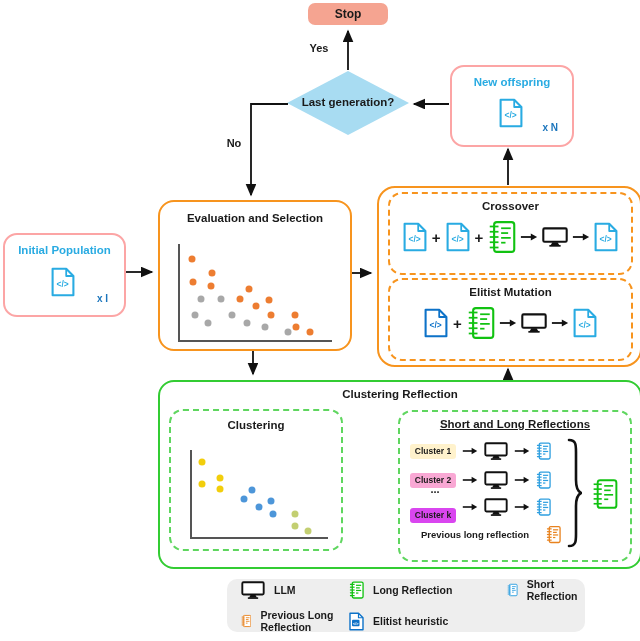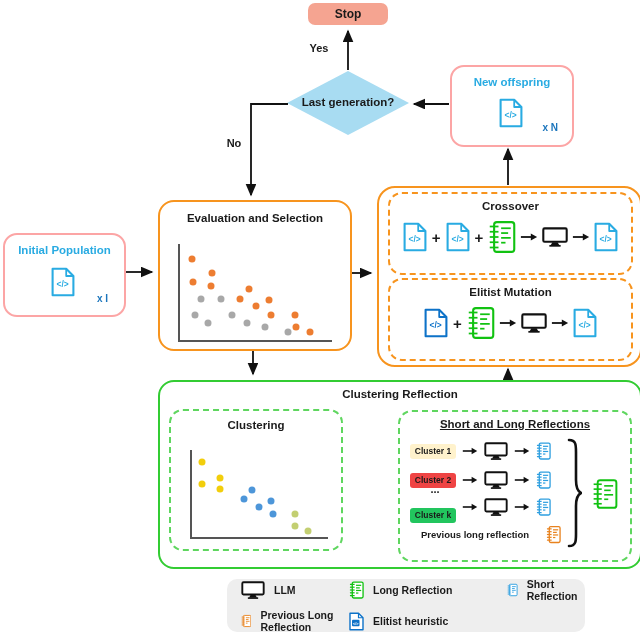--- a/index.html
+++ b/index.html
@@ -276,21 +276,21 @@
               <line x1="2" y1="31" x2="12" y2="31"></line>
               <line x1="15" y1="9" x2="26" y2="9"></line>
               <line x1="15" y1="14.5" x2="23" y2="14.5"></line>
               <line x1="15" y1="20" x2="26" y2="20"></line>
               <line x1="15" y1="25.5" x2="20" y2="25.5"></line>
             </g>
           </svg>
       </div>
 
       <div class="cl-row" style="top:56px;">
-        <div class="pill" style="background: #ef4444;">Cluster 2</div>
+        <div class="pill" style="background: #f9a8d4;">Cluster 2</div>
         <svg width="16" height="10" viewBox="0 0 20 10">
             <line x1="1" y1="5" x2="13" y2="5" stroke="#111" stroke-width="2"></line>
             <polygon points="12,1 19,5 12,9" fill="#111"></polygon>
           </svg>
         <svg width="24" height="19" viewBox="0 0 30 24">
             <rect x="1.5" y="1.5" width="27" height="15.5" rx="1.5" fill="#fff" stroke="#111" stroke-width="2.4"></rect>
             <path d="M12,17.5 L10,21 H20 L18,17.5 Z" fill="#111"></path>
             <rect x="8.5" y="20.6" width="13" height="2" fill="#111"></rect>
           </svg>
         <svg width="16" height="10" viewBox="0 0 20 10">
@@ -309,21 +309,21 @@
               <line x1="15" y1="14.5" x2="23" y2="14.5"></line>
               <line x1="15" y1="20" x2="26" y2="20"></line>
               <line x1="15" y1="25.5" x2="20" y2="25.5"></line>
             </g>
           </svg>
       </div>
 
       <div class="ellipsis">...</div>
 
       <div class="cl-row" style="top:83px;">
-        <div class="pill" style="background: #22c55e; margin-top: 16px;">Cluster k</div>
+        <div class="pill" style="background: #d946ef; margin-top: 16px;">Cluster k</div>
         <svg width="16" height="10" viewBox="0 0 20 10">
             <line x1="1" y1="5" x2="13" y2="5" stroke="#111" stroke-width="2"></line>
             <polygon points="12,1 19,5 12,9" fill="#111"></polygon>
           </svg>
         <svg width="24" height="19" viewBox="0 0 30 24">
             <rect x="1.5" y="1.5" width="27" height="15.5" rx="1.5" fill="#fff" stroke="#111" stroke-width="2.4"></rect>
             <path d="M12,17.5 L10,21 H20 L18,17.5 Z" fill="#111"></path>
             <rect x="8.5" y="20.6" width="13" height="2" fill="#111"></rect>
           </svg>
         <svg width="16" height="10" viewBox="0 0 20 10">

